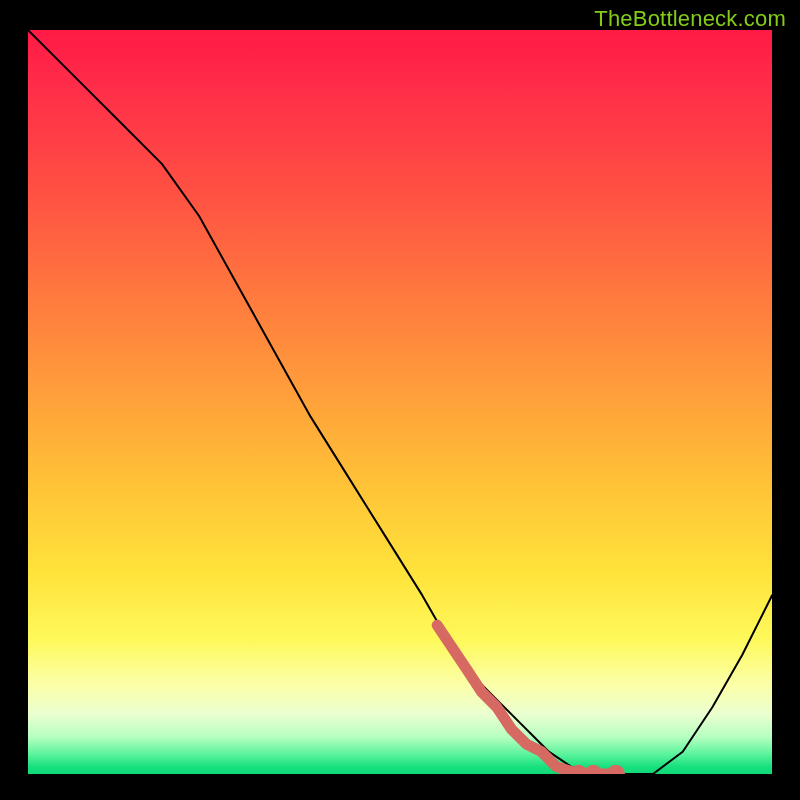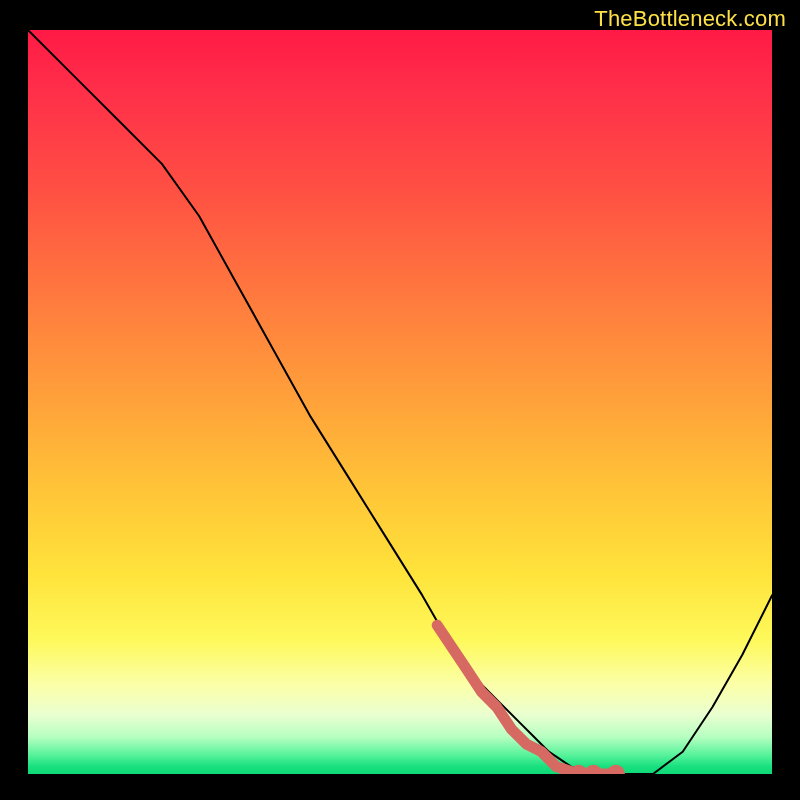--- a/index.html
+++ b/index.html
@@ -14,21 +14,21 @@
   .chart-wrap {
     position: relative;
     width: 800px;
     height: 800px;
     background: #000;
   }
   .attribution {
     position: absolute;
     top: 6px;
     right: 14px;
-    color: #fde047;
+    color: #84cc16;
     font-size: 22px;
     font-weight: 400;
     letter-spacing: 0.2px;
     text-align: right;
   }
   .plot-area {
     position: absolute;
     left: 28px;
     top: 30px;
     width: 744px;

